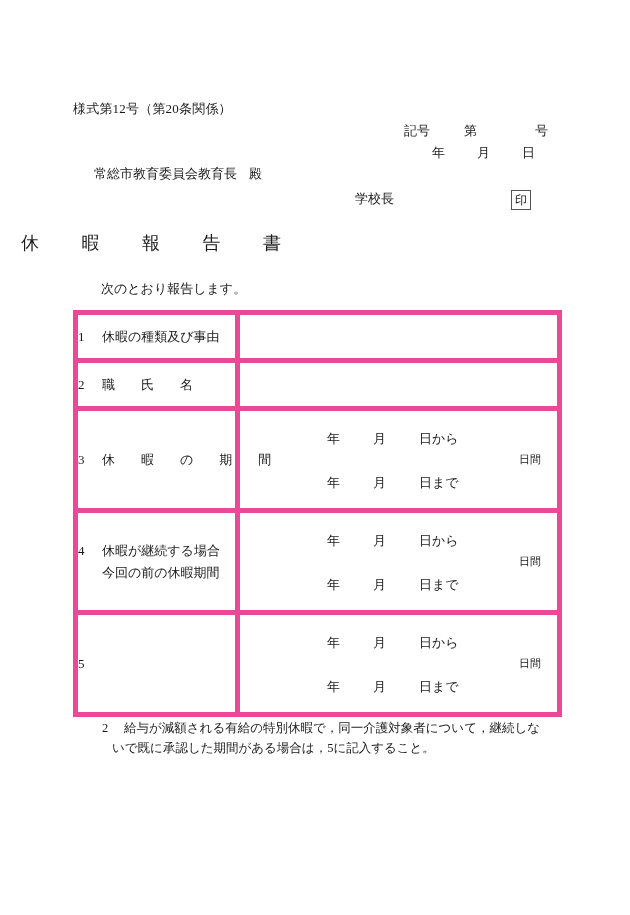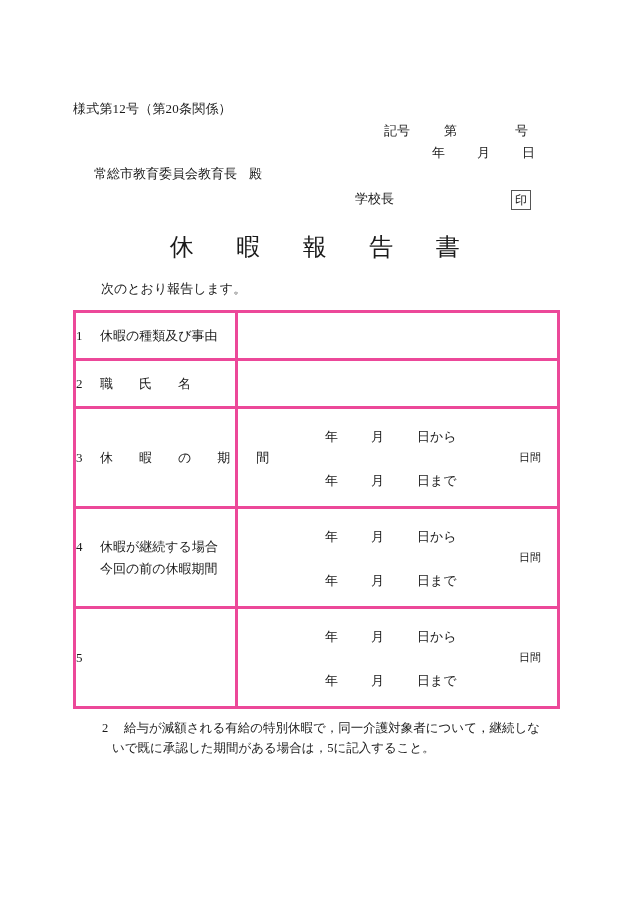--- a/index.html
+++ b/index.html
@@ -27,21 +27,21 @@
     position: absolute;
     left: 73px;
     top: 100px;
     font-size: 13px;
     letter-spacing: 0.2px;
     white-space: nowrap;
   }
 
   .doc-number {
     position: absolute;
-    left: 384px;
+    left: 404px;
     top: 122px;
     font-size: 13px;
     white-space: nowrap;
   }
   .doc-number .sp-lg { display: inline-block; width: 34px; }
   .doc-number .sp-xl { display: inline-block; width: 58px; }
 
   .doc-date {
     position: absolute;
     left: 432px;
@@ -79,22 +79,22 @@
     line-height: 18px;
     text-align: center;
     box-sizing: border-box;
   }
 
   .doc-title {
     position: absolute;
     left: 0;
     right: 0;
     top: 231px;
-    text-align: center;
-    font-size: 24px;
+    text-align: left;
+    font-size: 18px;
     letter-spacing: 0.5px;
   }
   .doc-title .ch { display: inline-block; margin: 0 21px; }
 
   .lead-in {
     position: absolute;
     left: 101px;
     top: 280px;
     font-size: 13px;
     white-space: nowrap;
@@ -103,21 +103,21 @@
   
   .form-table {
     position: absolute;
     left: 73px;
     top: 310px;
     width: 484px;
     border-collapse: collapse;
     table-layout: fixed;
   }
   .form-table td {
-    border: 3px solid #ec4899;
+    border: 5px solid #ec4899;
     padding: 0;
     vertical-align: middle;
     font-size: 13px;
   }
   .col-label { width: 162px; }
   .col-value { width: 322px; }
 
   .r-short { height: 48px; }
   .r-tall  { height: 97px; }
 

